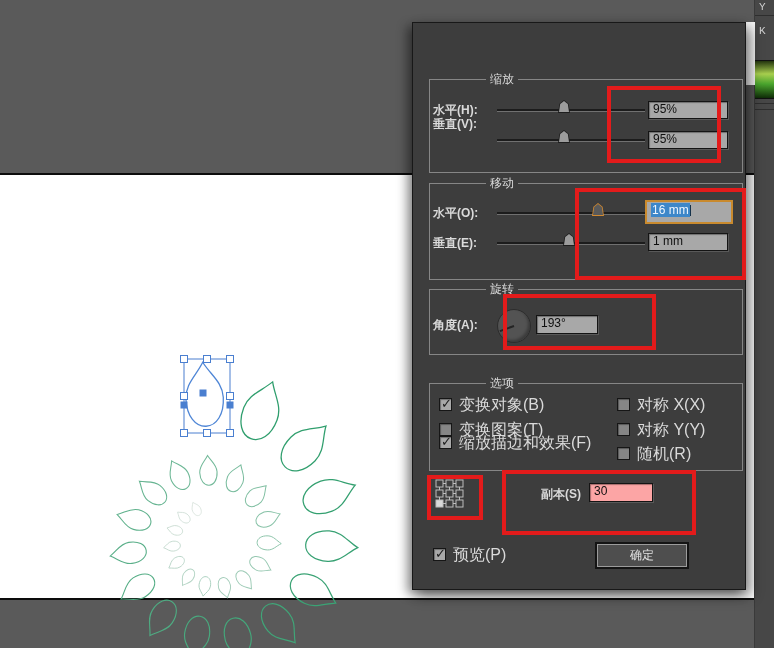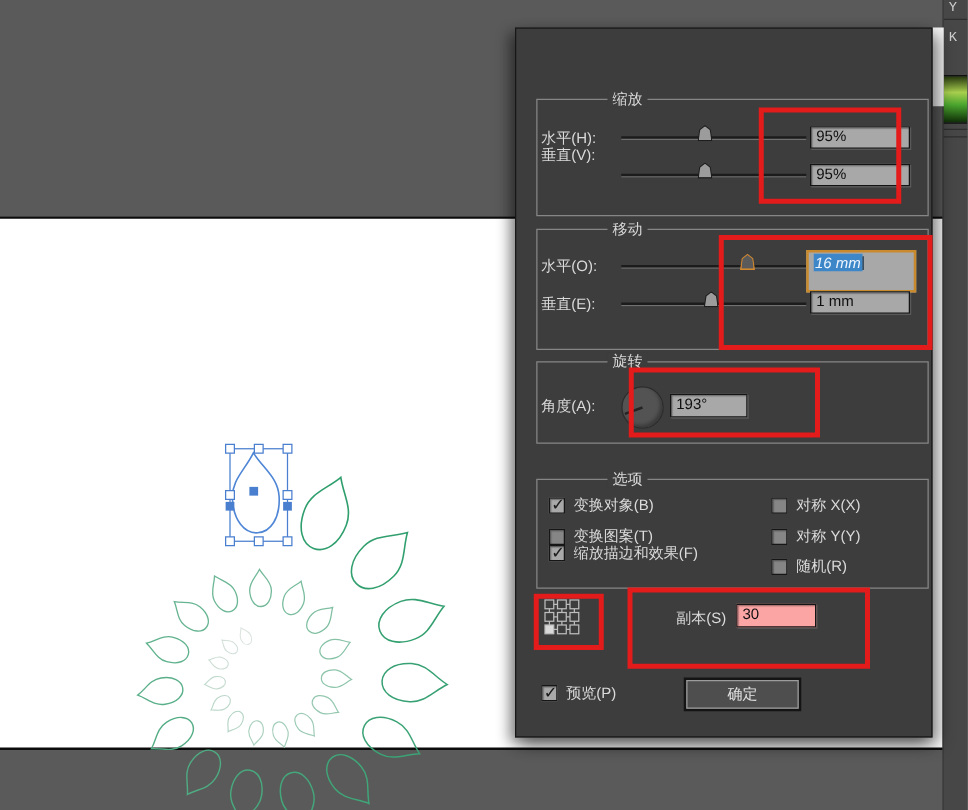--- a/index.html
+++ b/index.html
@@ -20,46 +20,46 @@
   .panel-notch{position:absolute;left:746px;top:22px;width:9px;height:63px;background:#f6f6f6;z-index:25;}
   
   .dialog{position:absolute;left:412px;top:22px;width:334px;height:568px;background:#3d3d3d;
           border:1px solid #181818;box-sizing:border-box;z-index:30;
           box-shadow:-5px 4px 10px rgba(0,0,0,.4),5px 6px 12px rgba(0,0,0,.45);}
   .titlebar{position:absolute;left:0;top:0;width:100%;height:30px;background:#ffffff;
             border-bottom:1px solid #b8b8b8;box-sizing:border-box;color:#333;
             font-size:13px;line-height:29px;padding-left:10px;}
   .fieldset{position:absolute;border:1px solid #868686;}
   .legend{position:absolute;background:#3d3d3d;padding:0 4px;color:#dadada;font-size:12px;line-height:14px;margin-left:48px;}
-  .lbl{position:absolute;color:#dadada;font-size:12px;line-height:14px;white-space:nowrap;}
+  .lbl{position:absolute;color:#dadada;font-size:12px;line-height:14px;white-space:nowrap;font-weight:bold;}
   .track{position:absolute;height:2px;background:#1c1c1c;border-bottom:1px solid #707070;cursor:pointer;}
   .thumb{position:absolute;width:12px;height:13px;background:#1e1e1e;
          clip-path:polygon(50% 0,88% 28%,100% 100%,0 100%,12% 28%);}
   .thumb::after{content:"";position:absolute;left:1px;top:1px;right:1px;bottom:1px;background:#9c9c9c;
          clip-path:polygon(50% 0,88% 28%,100% 100%,0 100%,12% 28%);}
   .thumb.focus{background:#d2892f;}
   .thumb.focus::after{background:#5a5a5a;}
   .field{position:absolute;box-sizing:border-box;width:80px;height:18px;background:#a8a8a8;
          border:1px solid #141414;box-shadow:inset 1px 1px 1px rgba(0,0,0,.35),1px 1px 0 rgba(255,255,255,.15);
          color:#0f0f0f;font-size:12px;line-height:15px;padding:0 4px;white-space:nowrap;overflow:hidden;}
-  .field.focused{width:88px;height:34px;border:2px solid #c98a2e;line-height:17px;box-shadow:none;font-style:italic;}
+  .field.focused{width:88px;height:24px;border:2px solid #c98a2e;line-height:17px;box-shadow:none;}
   .sel{background:#3d87c9;color:#eef5fd;padding:0 1px;}
   .caret{display:inline-block;width:1px;height:11px;background:#16324a;vertical-align:-2px;}
   .dial{position:absolute;width:32px;height:32px;border-radius:50%;background:#535353;
         border:1px solid #2c2c2c;box-shadow:inset -2px -2px 3px rgba(0,0,0,.3);}
   .needle{position:absolute;left:16px;top:15px;width:15px;height:2px;background:#242424;
           transform-origin:0 50%;transform:rotate(160deg);}
-  .cb-row{position:absolute;display:flex;align-items:center;gap:7px;color:#dadada;font-size:12px;line-height:15px;cursor:pointer;}
+  .cb-row{position:absolute;display:flex;align-items:center;gap:7px;color:#dadada;font-size:16px;line-height:15px;cursor:pointer;}
   .cb{width:13px;height:13px;box-sizing:border-box;border:1px solid #161616;background:#868686;
       box-shadow:inset 1px 1px 1px rgba(0,0,0,.35);position:relative;flex:0 0 auto;}
   .cb.on{background:#a9a9a9;}
   .cb.on::after{content:"\2713";position:absolute;left:1px;top:-3px;font-size:13px;font-weight:bold;color:#1c1c1c;}
   .btn{position:absolute;box-sizing:border-box;width:90px;height:23px;background:#4e4e4e;
        border:1px solid #9c9c9c;color:#e3e3e3;font-size:12px;text-align:center;line-height:20px;cursor:pointer;}
-  .btn-default{box-shadow:0 0 0 2px #141414;}
+  .btn-default{box-shadow:0 0 0 2px #141414;margin-left:48px;}
   .refpoint{position:absolute;cursor:pointer;}
   .annotation{position:absolute;border:4px solid #e31b1b;z-index:40;pointer-events:none;}
 </style>
 </head>
 <body>
 
 <div class="screen">
 
   <div class="artboard"></div>
 

